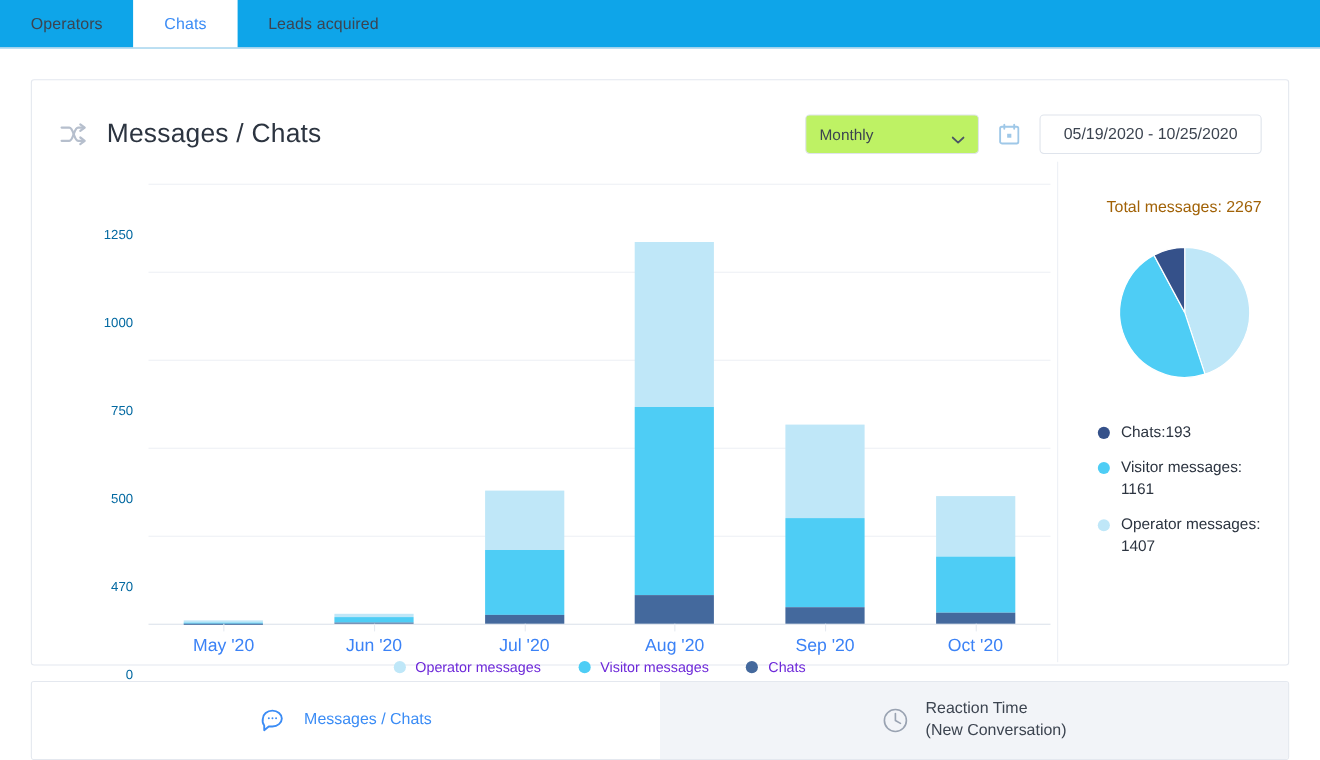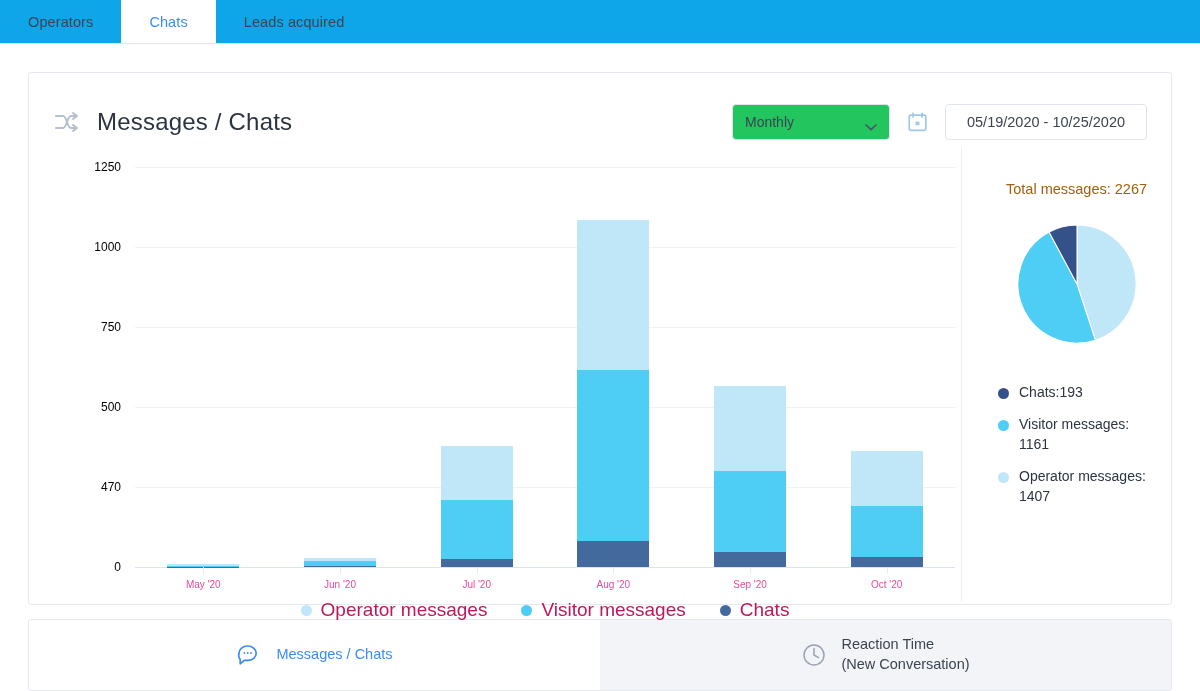--- a/index.html
+++ b/index.html
@@ -57,21 +57,21 @@
   .head-right {
     margin-left: auto;
     display: flex;
     align-items: center;
     gap: 18px;
   }
   .select-box {
     width: 158px; height: 36px;
     border: 1px solid #dfe4ec;
     border-radius: 4px;
-    background: #22c55e;
+    background: #bef264;
     display: flex; align-items: center;
     padding: 0 12px;
     font-size: 14px; color: #3c4450;
     cursor: pointer;
     position: relative;
   }
   .select-box .chev {
     margin-left: auto; width: 12px; height: 8px;
   }
   .cal-icon { width: 19px; height: 20px; cursor: pointer; }
@@ -104,22 +104,23 @@
   .gridline {
     position: absolute; left: 0; right: 0;
     height: 1px; background: #eef1f5;
   }
   .gridline.base { background: #dde3ec; }
   .ytick {
     position: absolute;
     right: 100%;
     margin-right: 14px;
     transform: translateY(-50%);
-    font-size: 12px; color: #000000;
+    font-size: 12px; color: #0369a1;
     white-space: nowrap;
+    margin-top: 46px;
   }
   .bars {
     position: absolute; left: 0; right: 0; bottom: 0; top: 0;
     display: flex;
   }
   .bar-col {
     flex: 1;
     position: relative;
     display: flex; flex-direction: column;
     justify-content: flex-end; align-items: center;
@@ -129,40 +130,40 @@
     display: flex; flex-direction: column; justify-content: flex-end;
   }
   .seg { width: 100%; }
   .seg.op { background: #bfe7f8; }
   .seg.vi { background: #4ecdf5; }
   .seg.ch { background: #44699d; }
   .xtick {
     position: absolute;
     top: 100%;
     margin-top: 12px;
-    font-size: 10px; color: #ec4899;
+    font-size: 16px; color: #3b82f6;
     white-space: nowrap;
     left: 50%; transform: translateX(-50%);
   }
   .tickmark {
     position: absolute;
     top: 100%; left: 50%;
     width: 1px; height: 7px;
     background: #e6eaf1;
   }
 
   .chart-legend {
     position: absolute;
     left: 106px; width: 820px;
     top: 452px;
     display: flex; justify-content: center; gap: 34px;
   }
   .leg-item {
     display: flex; align-items: center; gap: 9px;
-    font-size: 19px; color: #be185d;
+    font-size: 13px; color: #6d28d9;
     cursor: pointer;
   }
   .dot { width: 11px; height: 11px; border-radius: 50%; flex: 0 0 auto; }
 
   
   .total-msg {
     font-size: 14.5px; color: #a16207;
     text-align: center;
     margin-bottom: 22px;
   }

